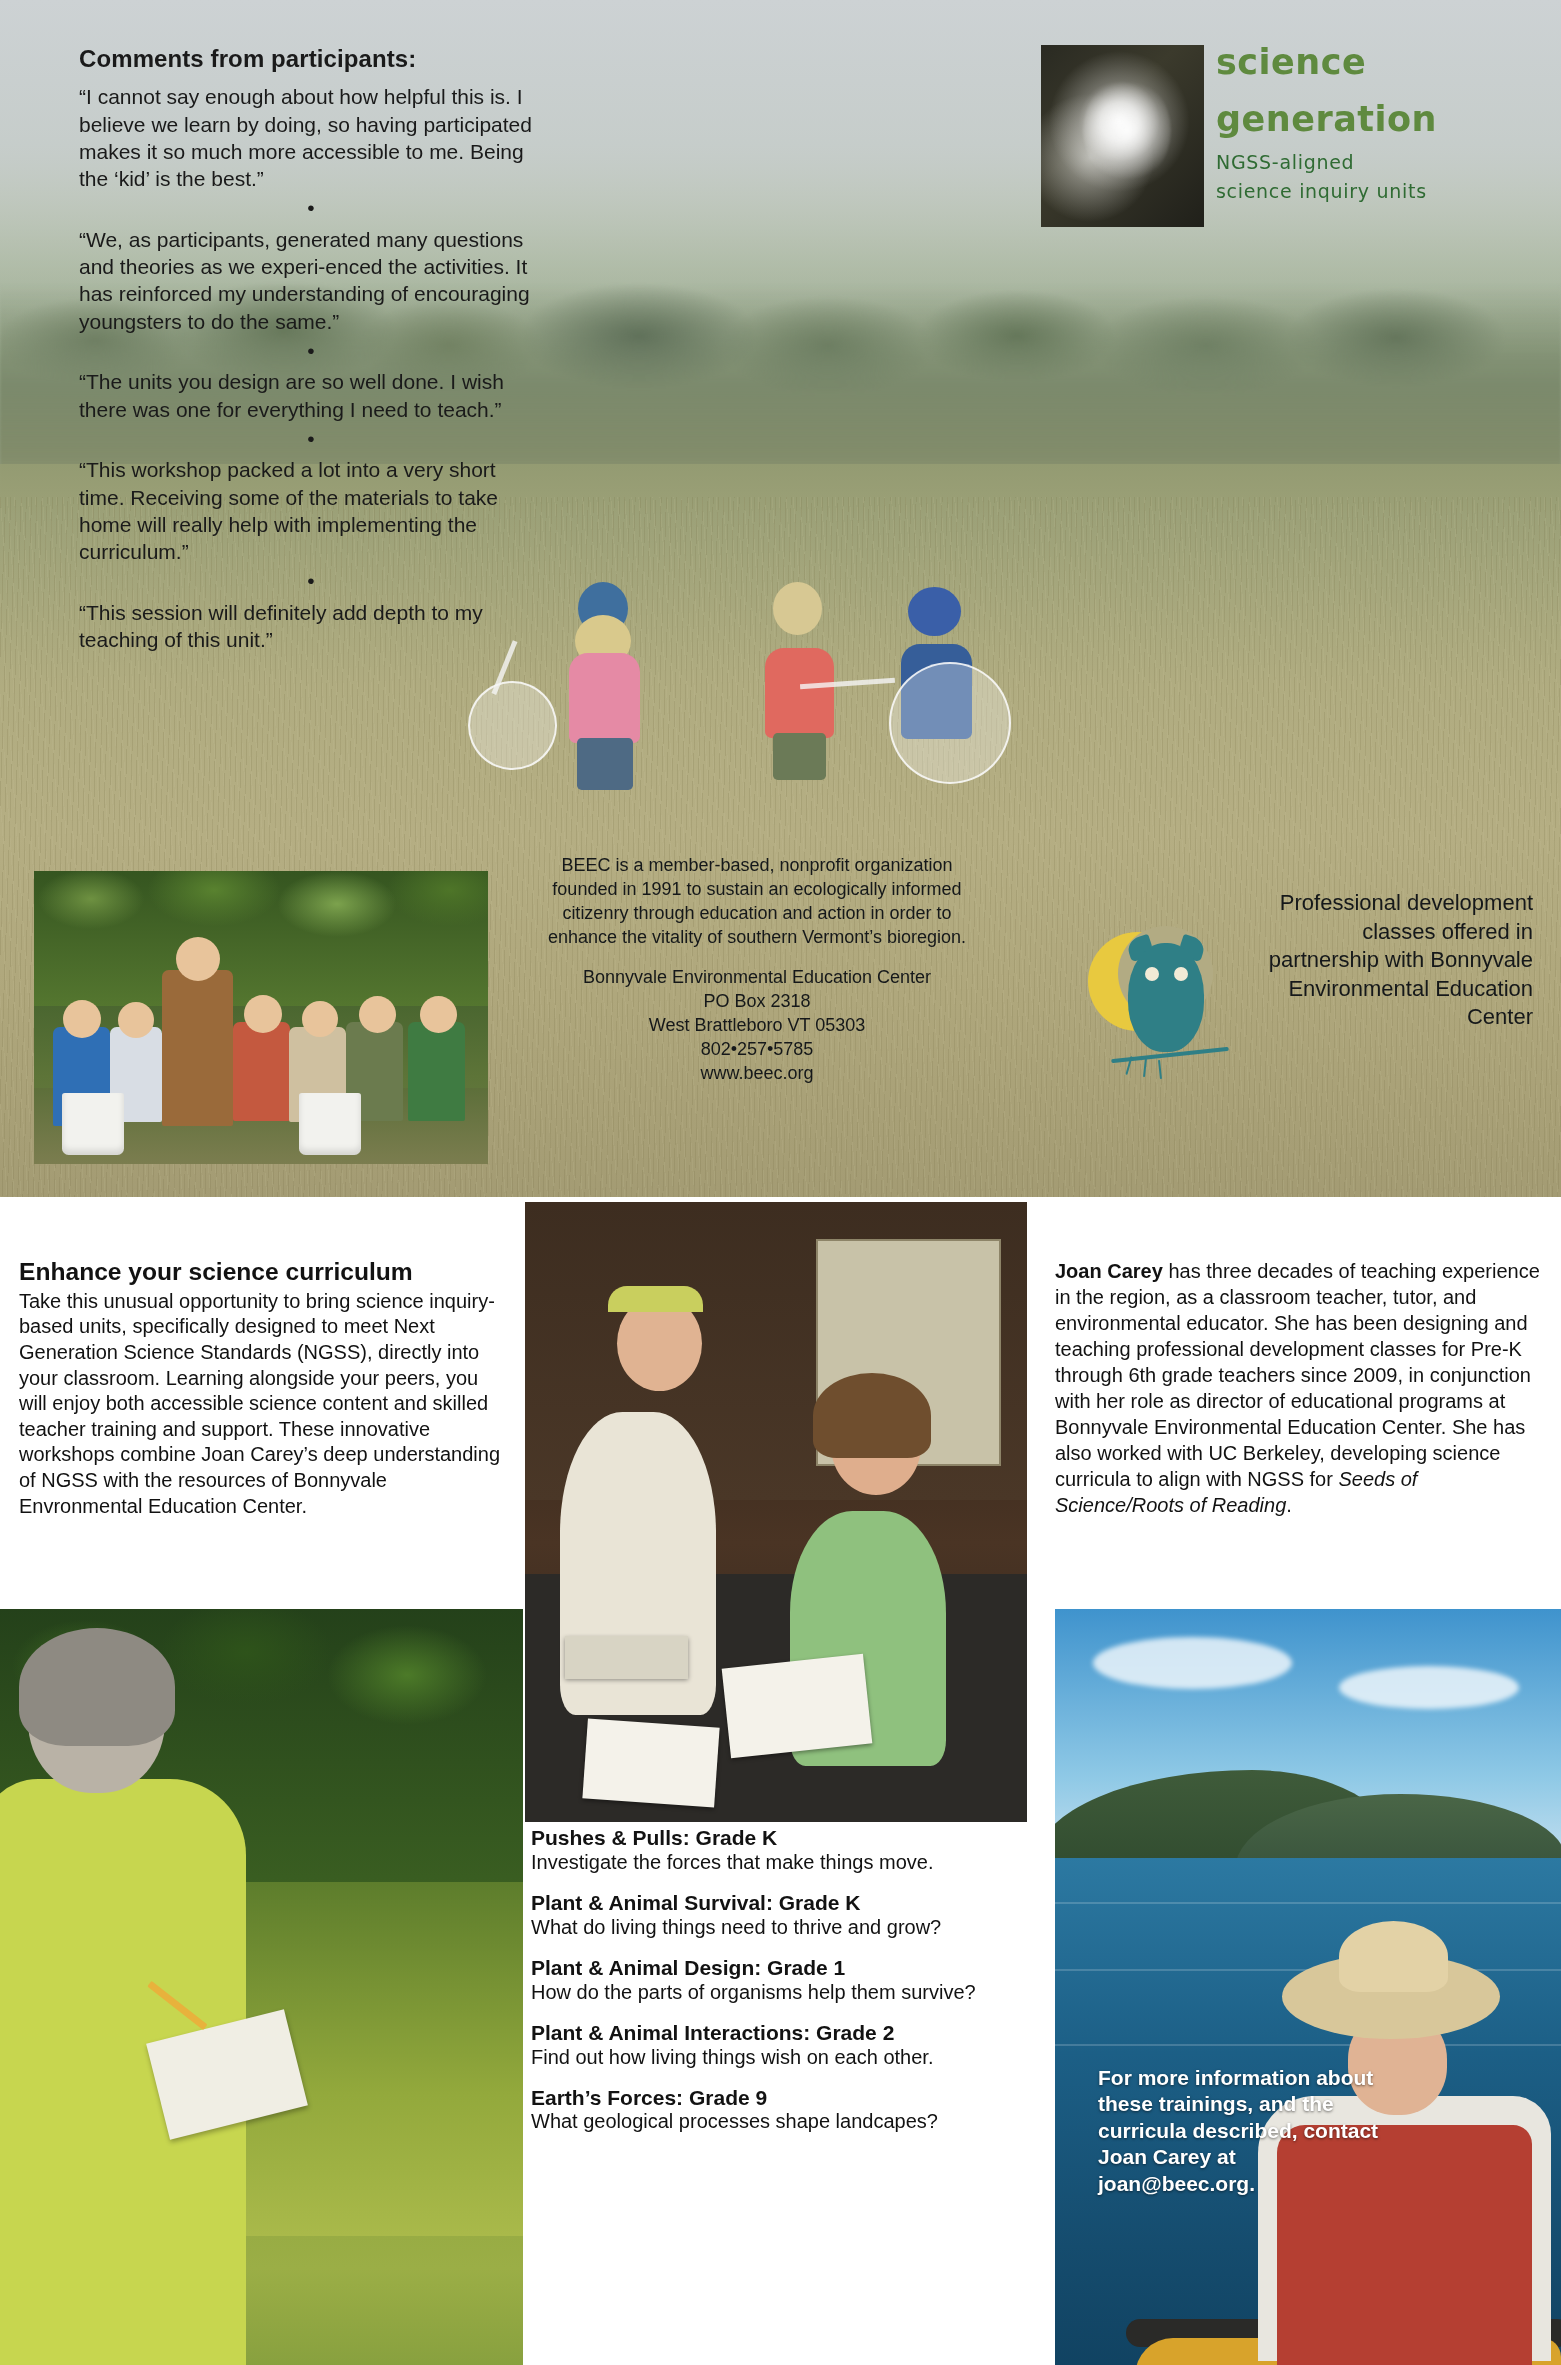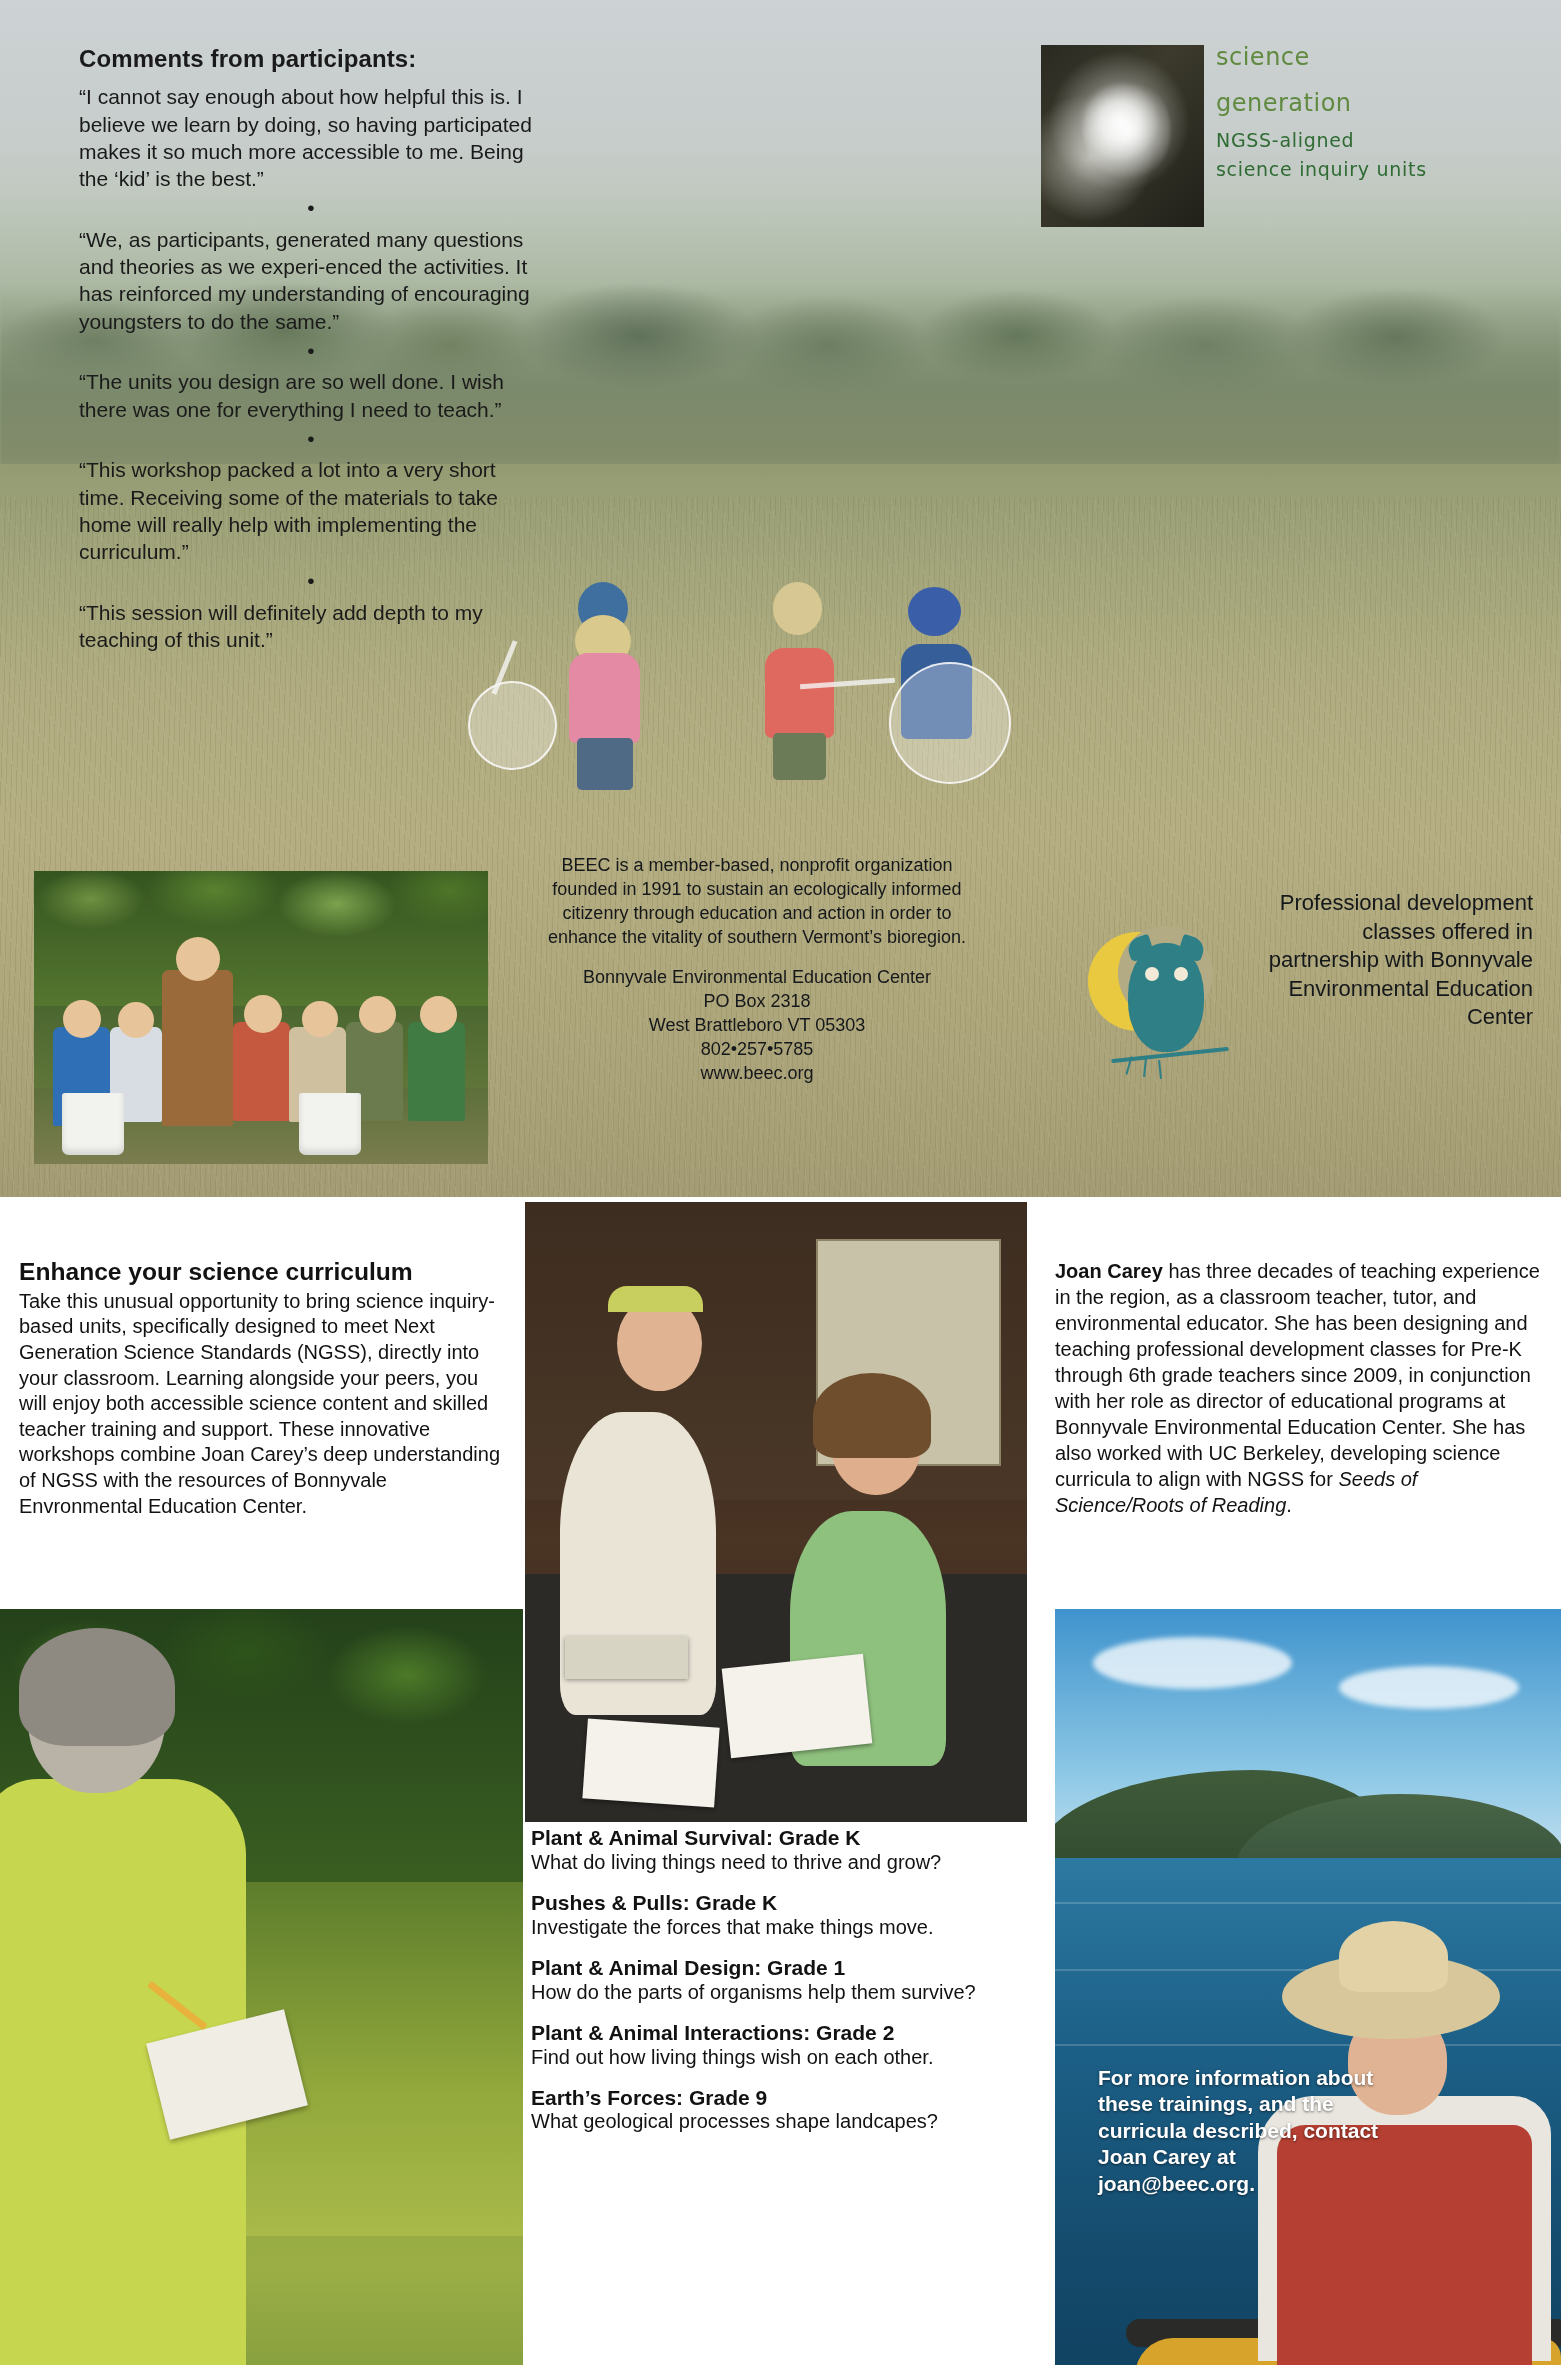--- a/index.html
+++ b/index.html
@@ -133,22 +133,22 @@
   }
   .sg-logo-photo .fluff {
     position:absolute; left:26%; top:18%; width:54%; height:58%;
     border-radius:50%;
     background:radial-gradient(circle at 50% 50%, rgba(255,255,255,.9), rgba(255,255,255,.35) 45%, rgba(255,255,255,0) 72%);
     filter:blur(0.9px);
   }
   .sg-text { position:absolute; left:1216px; top:45px; width:331px; }
   .sg-title1, .sg-title2 {
     font-family:"DejaVu Sans", sans-serif;
-    color:#5f8a3f; font-size:24px; line-height:1.0; letter-spacing:0.5px;
-    font-weight:400;
+    color:#5f8a3f; font-size:35px; line-height:1.0; letter-spacing:0.5px;
+    font-weight:700;
   }
   .sg-title2 { margin-top:22px; }
   .sg-sub1, .sg-sub2 {
     font-family:"DejaVu Sans", sans-serif;
     color:#2f6b33; font-size:19px; letter-spacing:0.7px; line-height:1.0;
   }
   .sg-sub1 { margin-top:16px; }
   .sg-sub2 { margin-top:10.4px; }
 
   
@@ -419,26 +419,26 @@
   <div class="pond-water"></div>
   <div class="pond-woman-body"></div>
   <div class="pond-woman-head"></div>
   <div class="pond-woman-hair"></div>
   <div class="pond-clipboard"></div>
   <div class="pond-pencil"></div>
 </div>
 
 <div class="units">
   <div class="unit">
+    <p class="t">Pushes &amp; Pulls: Grade K</p>
+    <p class="d">Investigate the forces that make things move.</p>
+  </div>
+  <div class="unit">
     <p class="t">Plant &amp; Animal Survival: Grade K</p>
     <p class="d">What do living things need to thrive and grow?</p>
-  </div>
-  <div class="unit">
-    <p class="t">Pushes &amp; Pulls: Grade K</p>
-    <p class="d">Investigate the forces that make things move.</p>
   </div>
   <div class="unit">
     <p class="t">Plant &amp; Animal Design: Grade 1</p>
     <p class="d">How do the parts of organisms help them survive?</p>
   </div>
   <div class="unit">
     <p class="t">Plant &amp; Animal Interactions: Grade 2</p>
     <p class="d">Find out how living things wish on each other.</p>
   </div>
   <div class="unit">

